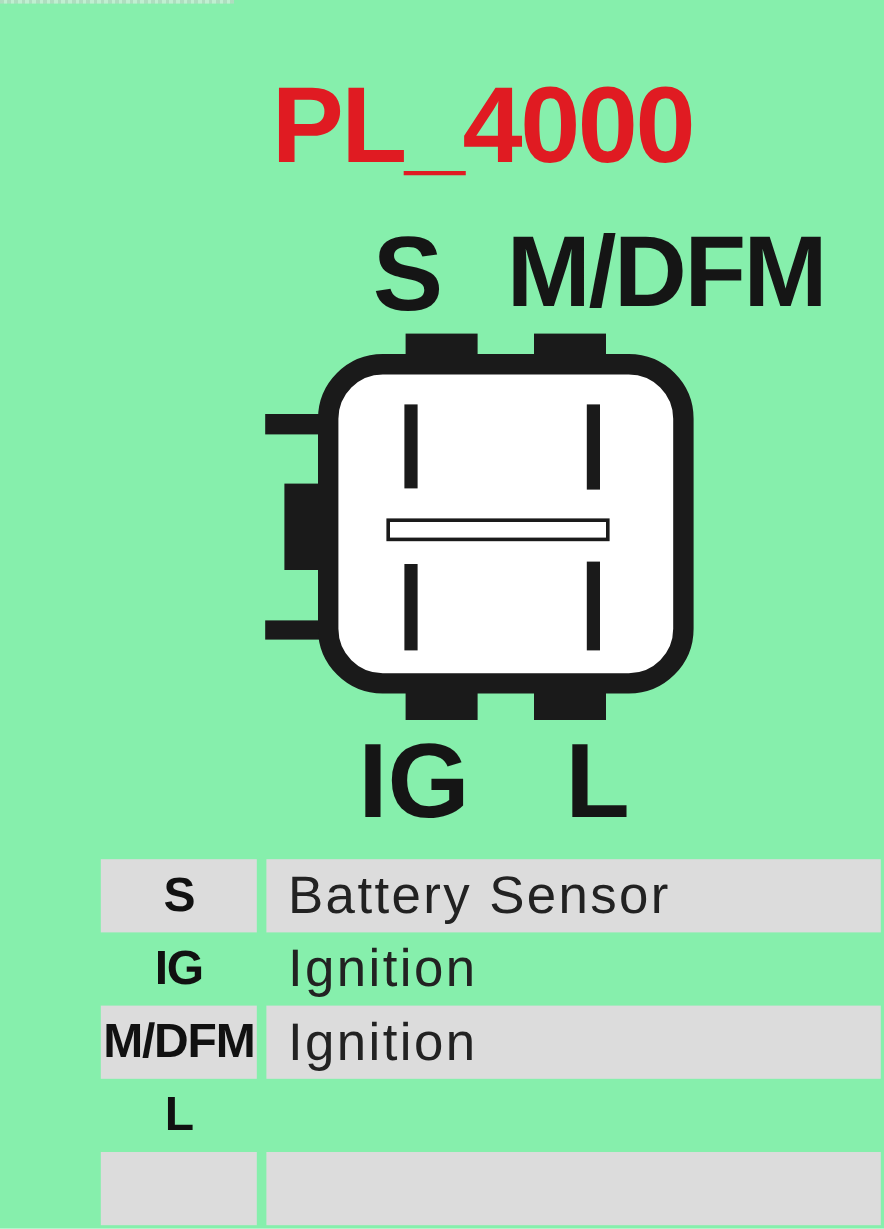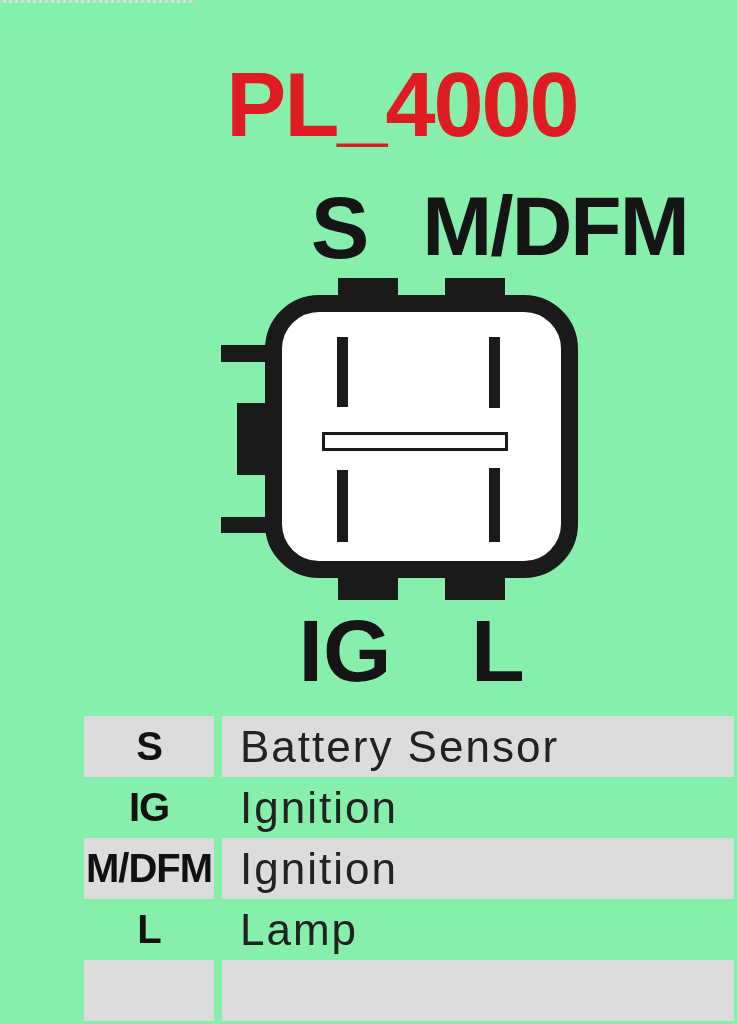--- a/index.html
+++ b/index.html
@@ -128,21 +128,20 @@
       <div class="cell-desc">Ignition</div>
     </div>
 
     <div class="trow striped">
       <div class="cell-pin">M/DFM</div>
       <div class="cell-desc">Ignition</div>
     </div>
 
     <div class="trow">
       <div class="cell-pin">L</div>
-      <div class="cell-desc">Lamp</div>
     </div>
 
     <div class="trow striped">
       <div class="cell-pin"></div>
       <div class="cell-desc"></div>
     </div>
 
   </div>
 </div>
 

